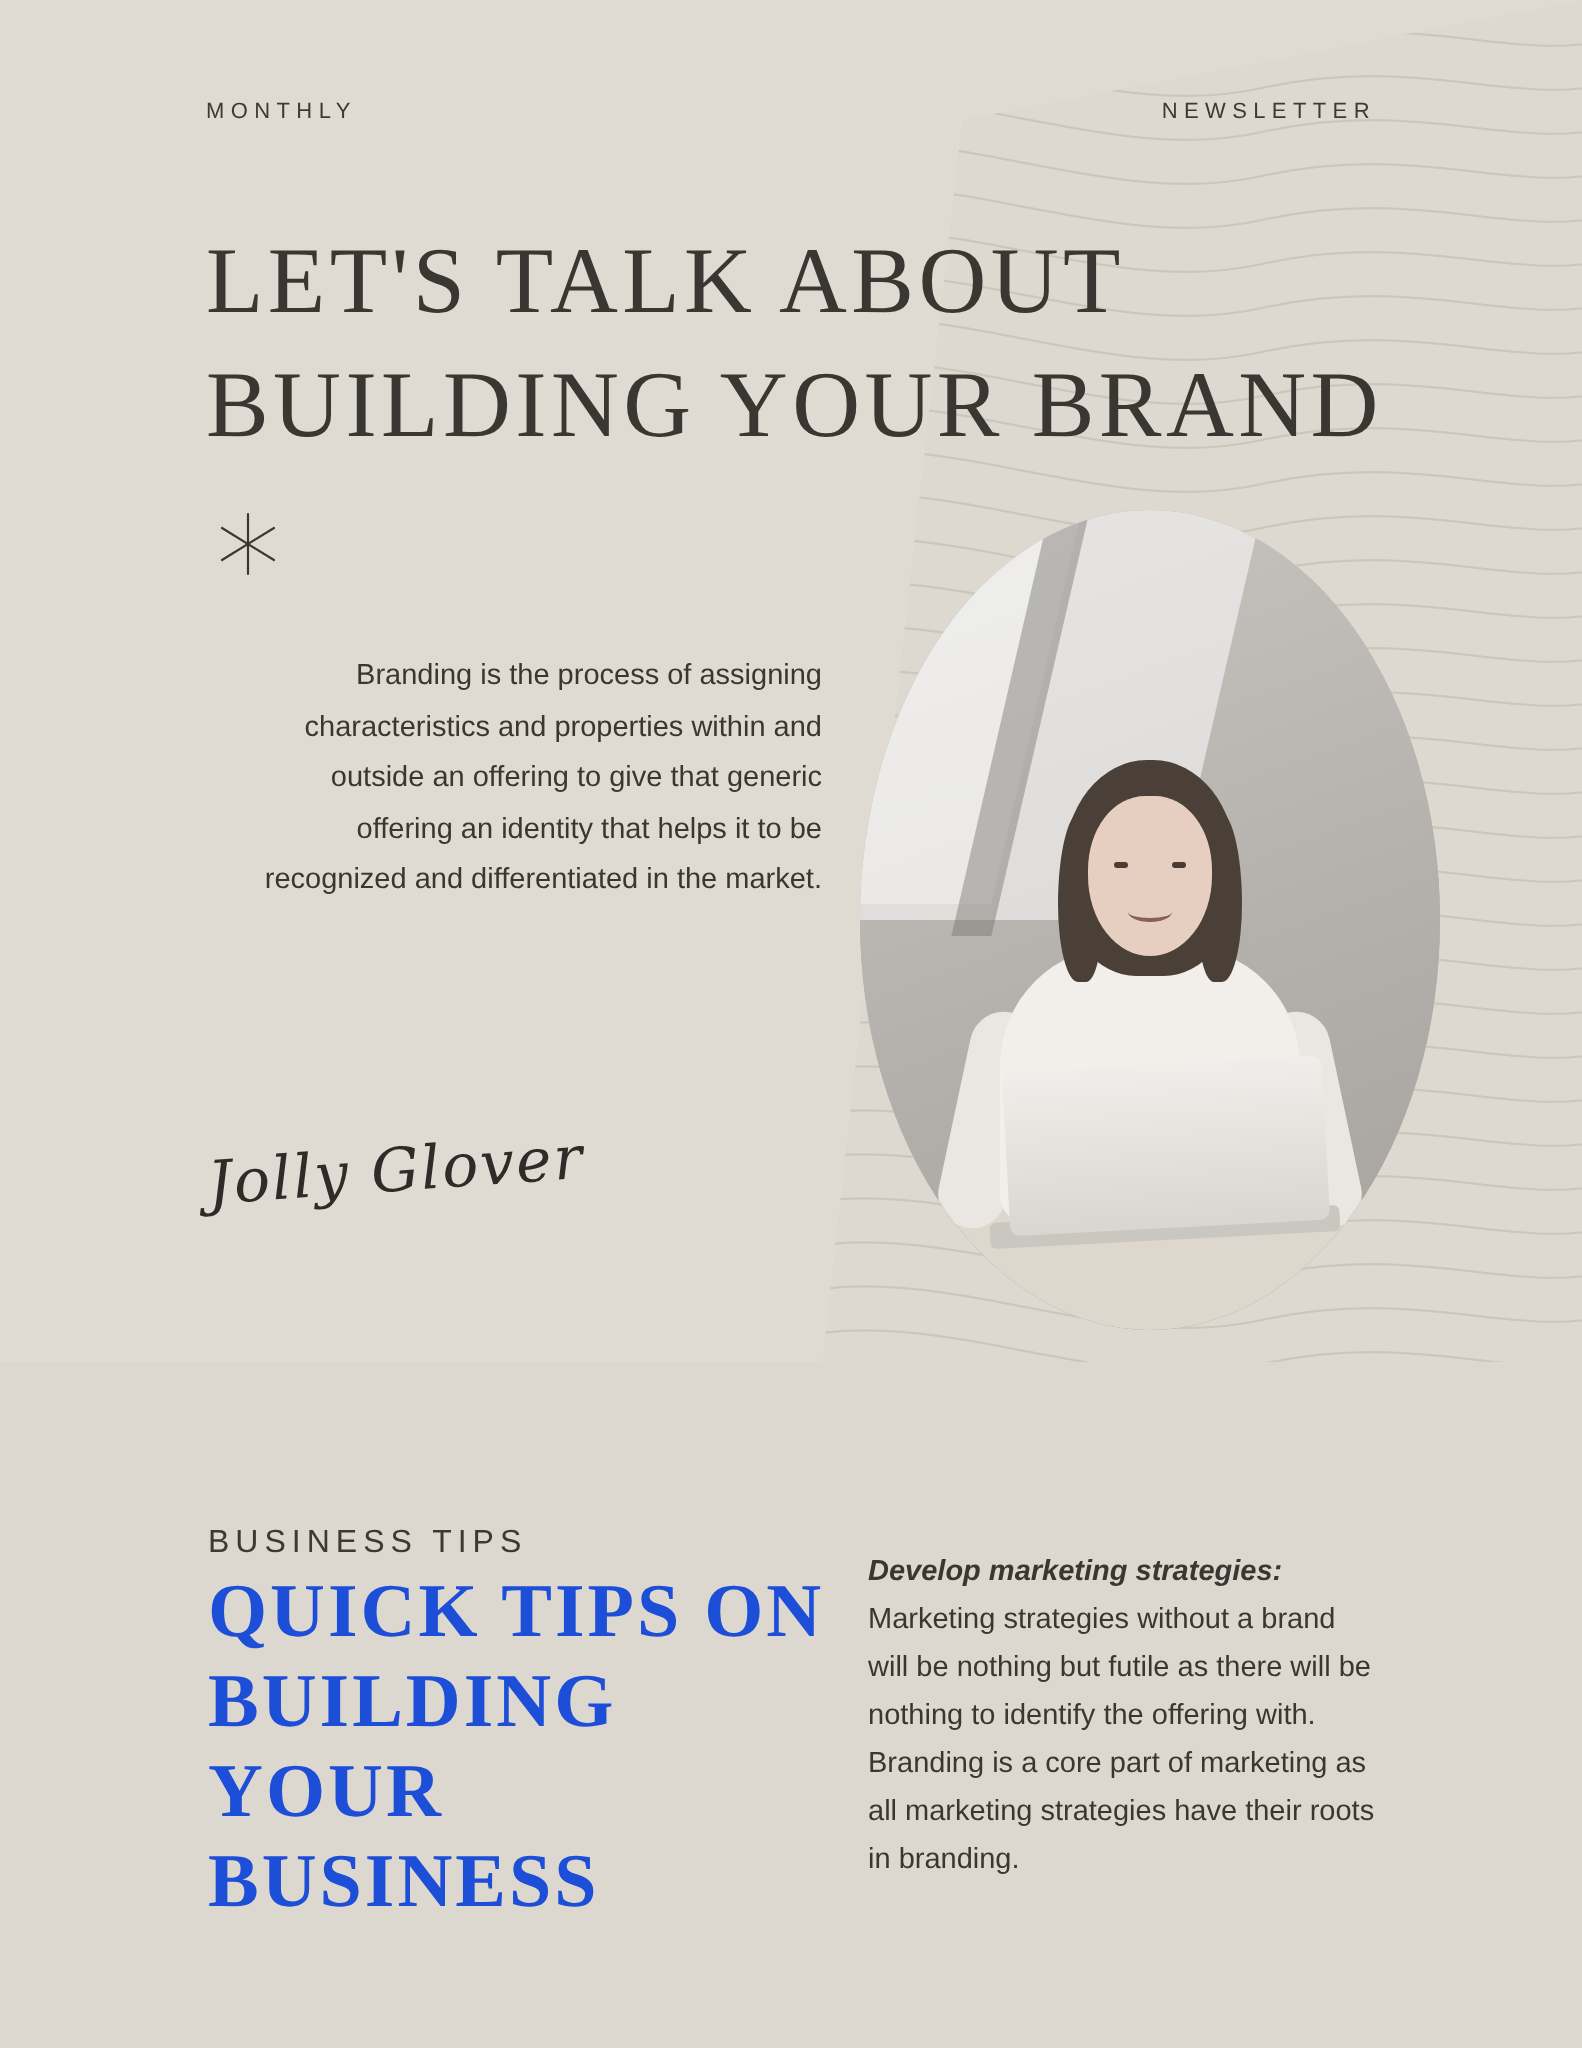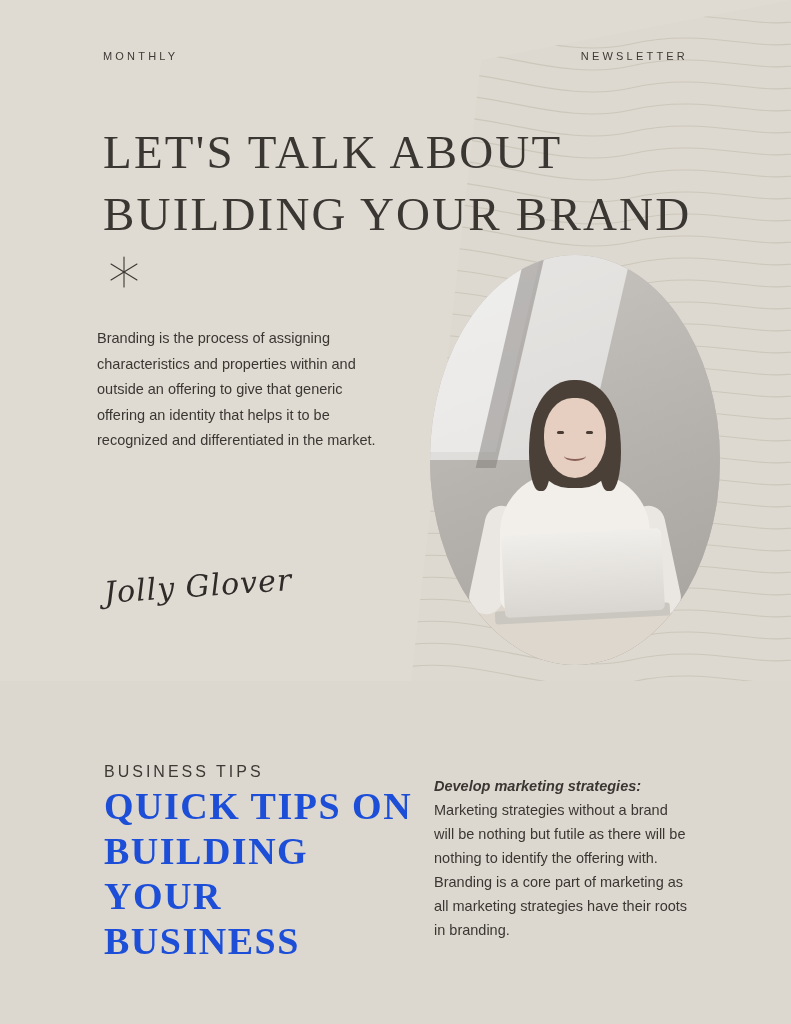--- a/index.html
+++ b/index.html
@@ -30,39 +30,39 @@
     position:absolute; left:0; top:50px; width:791px;
     display:flex; justify-content:space-between;
     padding:0 103px;
   }
   .eyebrow {
     font-size:11px; letter-spacing:3.2px; color:#3d3a35;
     font-weight:400;
   }
 
   .headline {
-    position:absolute; left:103px; top:121px; width:600px;
+    position:absolute; left:103px; top:110px; width:600px;
     font-family:"Liberation Serif", serif;
     font-size:47px;
     line-height:62px;
     letter-spacing:2.2px;
     color:#3a3733;
     font-weight:400;
     white-space:pre-line;
   }
 
   .asterisk {
     position:absolute; left:104px; top:252px;
     width:40px; height:40px;
     color:#3a3733;
   }
 
   .body-copy {
-    position:absolute; left:97px; top:326px; width:290px;
-    font-size:14.5px; line-height:25.5px; color:#3a3733;
+    position:absolute; left:121px; top:326px; width:290px;
+    font-size:14.5px; line-height:25.5px; color:#3a3733;text-align:right;
   }
 
   .signature {
     position:absolute; left:104px; top:575px;
     font-family:"DejaVu Serif", serif;
     font-style:italic;
     font-size:30px;
     color:#2e2b28;
     letter-spacing:1px;
     transform:rotate(-4deg);

